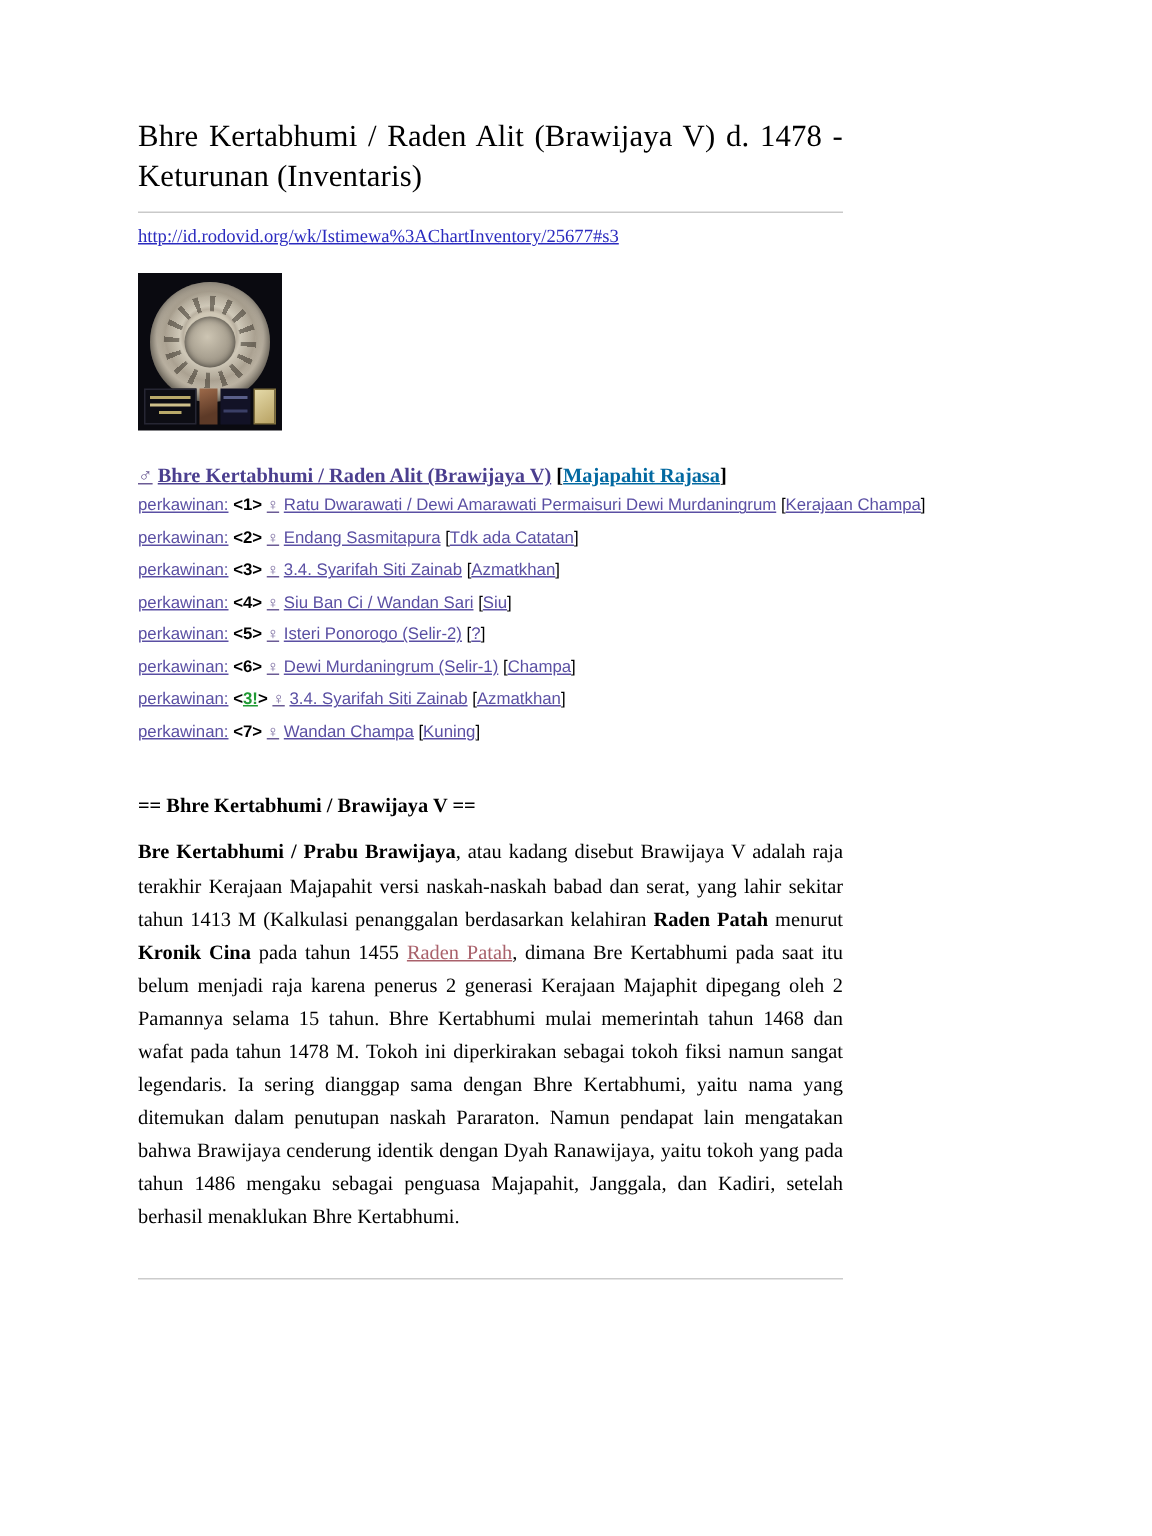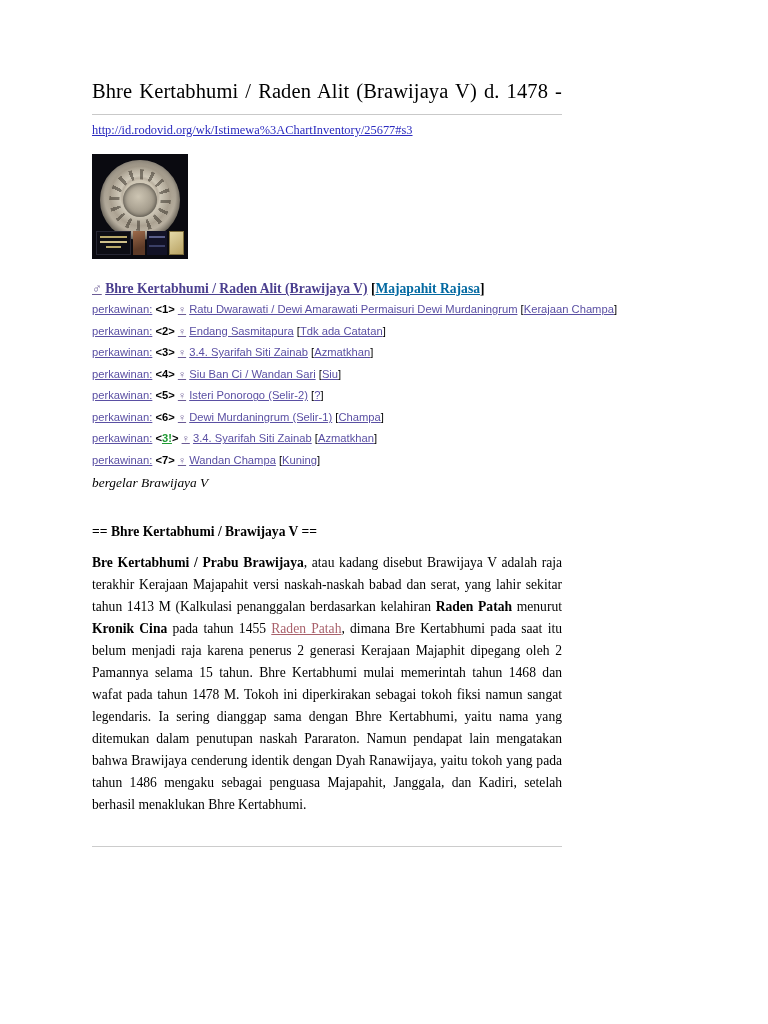--- a/index.html
+++ b/index.html
@@ -255,20 +255,21 @@
     margin: 30px 0 0 0;
   }
 </style>
 </head>
 <body>
 
 <div class="page">
 
   <h1 class="doc-title">
     <span class="title-line-1">Bhre Kertabhumi / Raden Alit (Brawijaya V) d. 1478 -</span>
+    <span class="title-line-2">Keturunan (Inventaris)</span>
   </h1>
 
   <hr class="rule">
 
   <a class="doc-url" href="#">http://id.rodovid.org/wk/Istimewa%3AChartInventory/25677#s3</a>
 
   <div class="thumb-wrap">
     <div class="thumb">
       <div class="thumb-disc"></div>
       <div class="thumb-strip">
@@ -301,21 +302,20 @@
 
     <div class="gen-row"><a class="lbl" href="#">perkawinan:</a> <span class="idx">&lt;5&gt;</span> <span class="fem">♀</span> <a class="lnk" href="#">Isteri Ponorogo (Selir-2)</a> <span class="brkt">[</span><a class="lnk" href="#">?</a><span class="brkt">]</span></div>
 
     <div class="gen-row"><a class="lbl" href="#">perkawinan:</a> <span class="idx">&lt;6&gt;</span> <span class="fem">♀</span> <a class="lnk" href="#">Dewi Murdaningrum (Selir-1)</a> <span class="brkt">[</span><a class="lnk" href="#">Champa</a><span class="brkt">]</span></div>
 
     <div class="gen-row"><a class="lbl" href="#">perkawinan:</a> <span class="idx">&lt;<span class="idx-alert">3!</span>&gt;</span> <span class="fem">♀</span> <a class="lnk" href="#">3.4. Syarifah Siti Zainab</a> <span class="brkt">[</span><a class="lnk" href="#">Azmatkhan</a><span class="brkt">]</span></div>
 
     <div class="gen-row"><a class="lbl" href="#">perkawinan:</a> <span class="idx">&lt;7&gt;</span> <span class="fem">♀</span> <a class="lnk" href="#">Wandan Champa</a> <span class="brkt">[</span><a class="lnk" href="#">Kuning</a><span class="brkt">]</span></div>
 
     <div class="gen-meta">
-      <div class="ital">bergelar Brawijaya V</div>
     </div>
 
   </div>
 
   <div class="sec-head">== Bhre Kertabhumi / Brawijaya V ==</div>
 
   <p class="body-para"><b>Bre Kertabhumi / Prabu Brawijaya</b><span>, atau kadang disebut Brawijaya V adalah raja terakhir Kerajaan Majapahit versi naskah-naskah babad dan serat, yang lahir sekitar tahun 1413 M (Kalkulasi penanggalan berdasarkan kelahiran </span><b>Raden  Patah</b><span> menurut </span><b>Kronik  Cina</b><span> pada tahun 1455 </span><a class="red-link" href="#">Raden Patah</a><span>, dimana Bre Kertabhumi pada saat itu belum menjadi raja karena penerus 2 generasi Kerajaan Majaphit dipegang oleh 2 Pamannya selama 15 tahun. Bhre Kertabhumi mulai memerintah tahun 1468 dan wafat pada tahun 1478 M. Tokoh ini diperkirakan sebagai tokoh fiksi namun sangat legendaris. Ia sering dianggap sama dengan Bhre Kertabhumi, yaitu nama yang ditemukan dalam penutupan naskah Pararaton. Namun pendapat lain mengatakan bahwa Brawijaya cenderung identik dengan Dyah Ranawijaya, yaitu tokoh yang pada tahun 1486 mengaku sebagai penguasa Majapahit, Janggala, dan Kadiri, setelah berhasil menaklukan Bhre Kertabhumi.</span></p>
 
   <hr class="bottom-rule">
 

